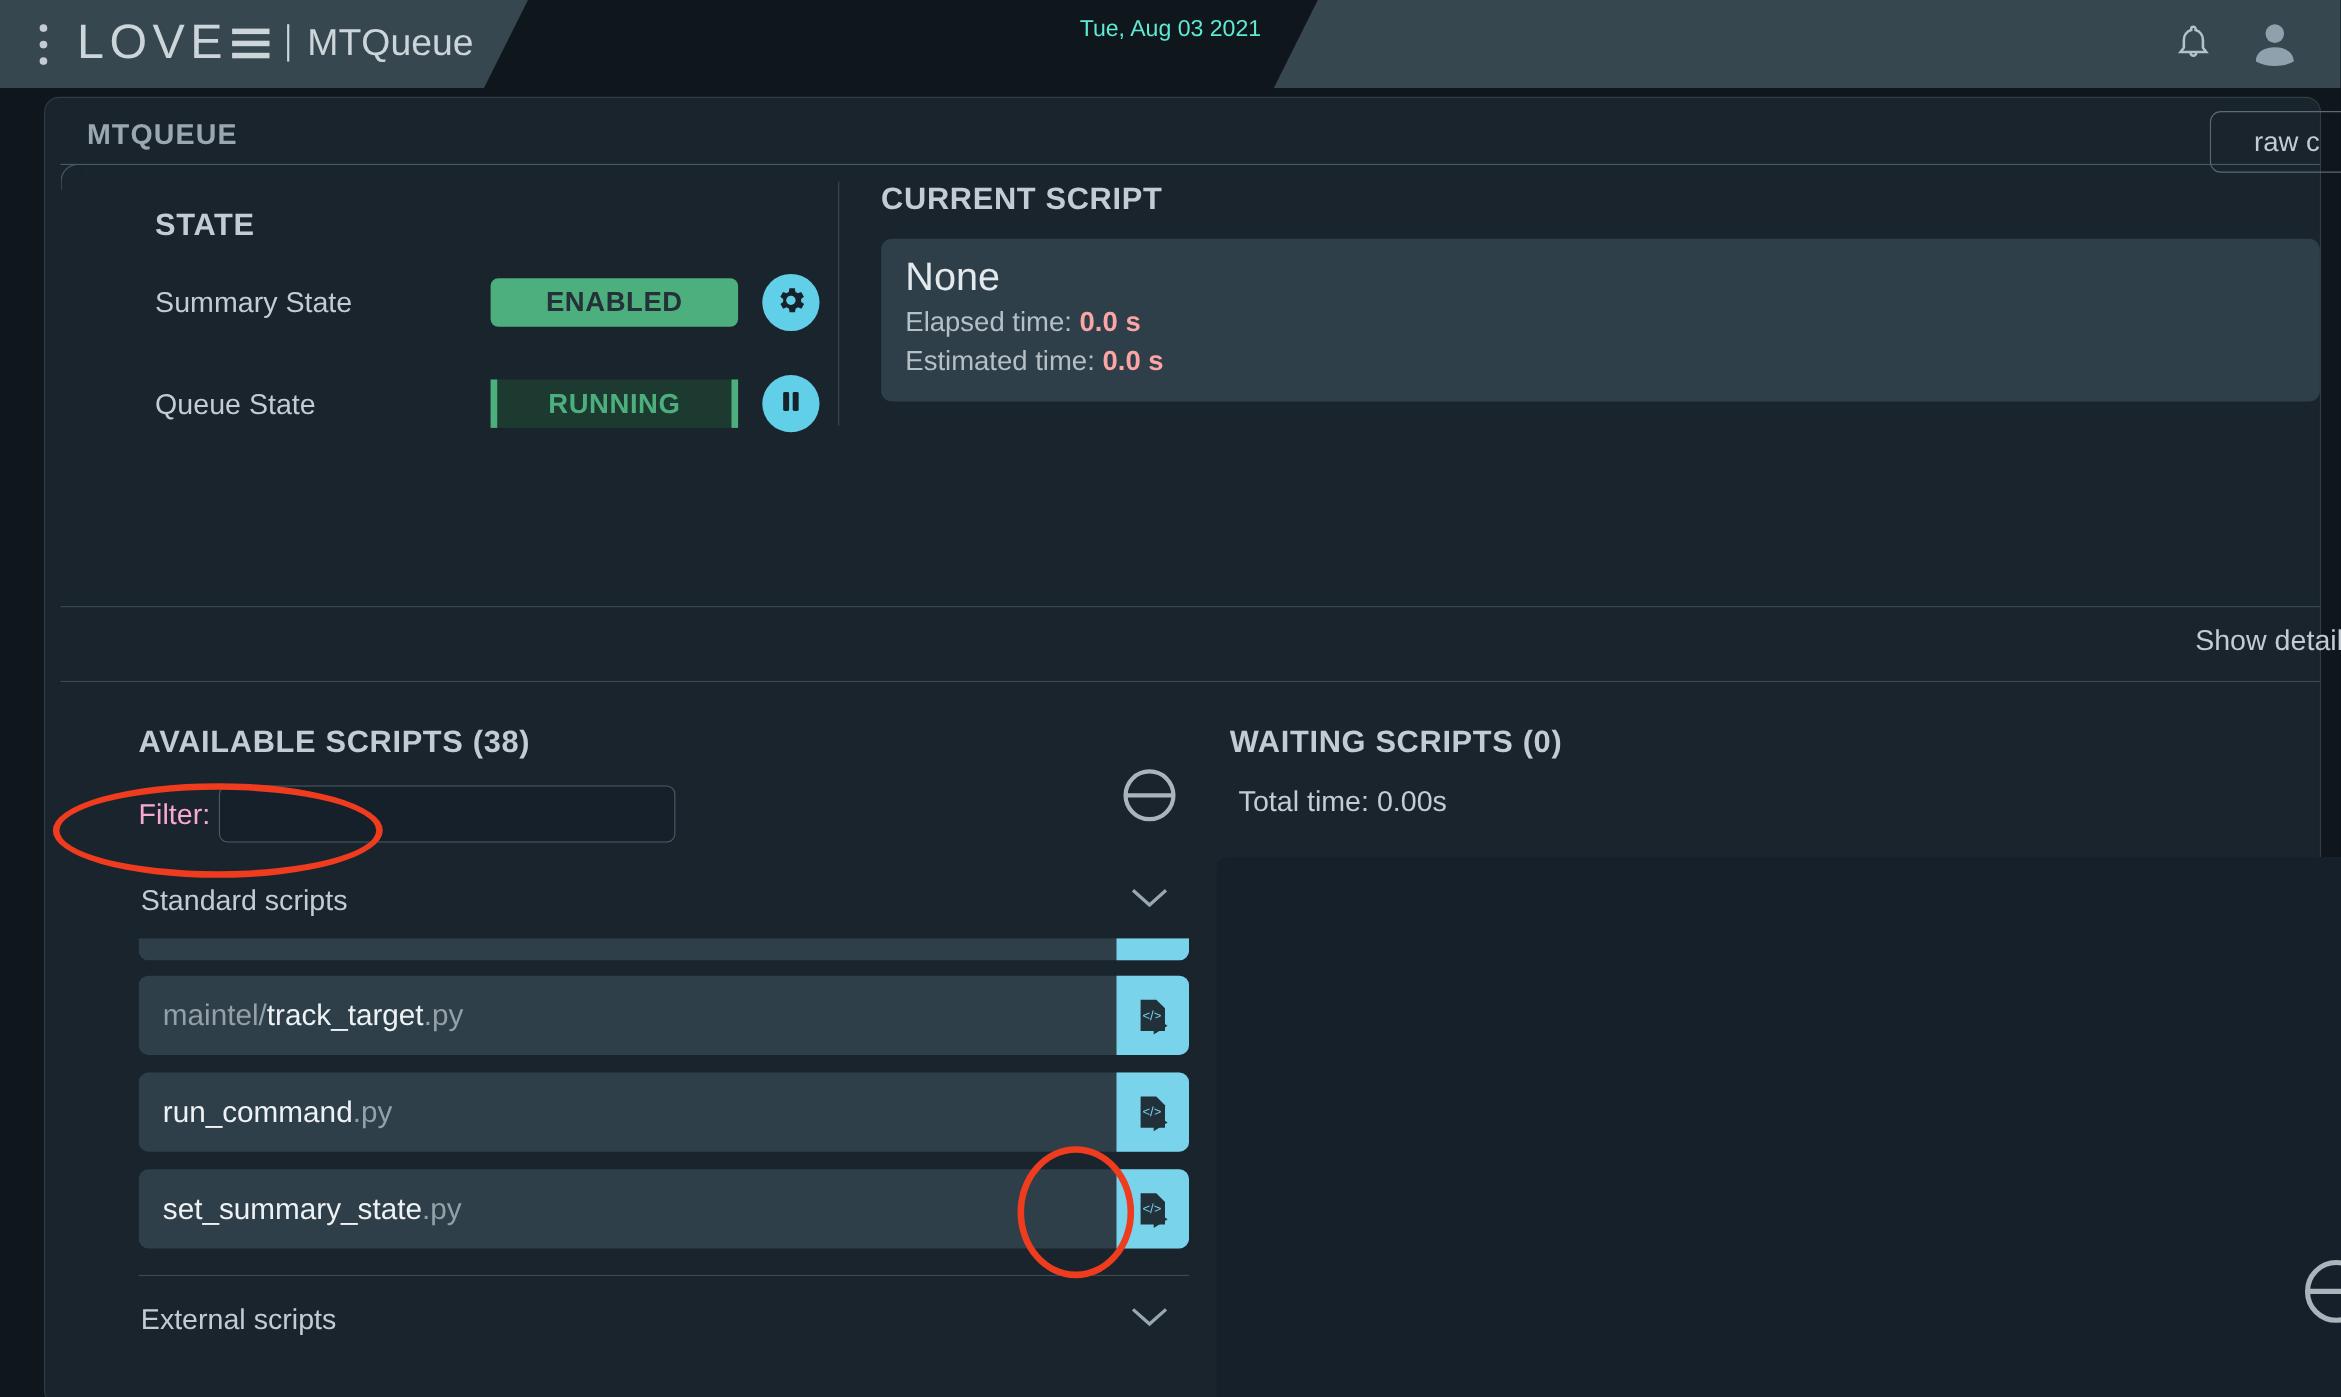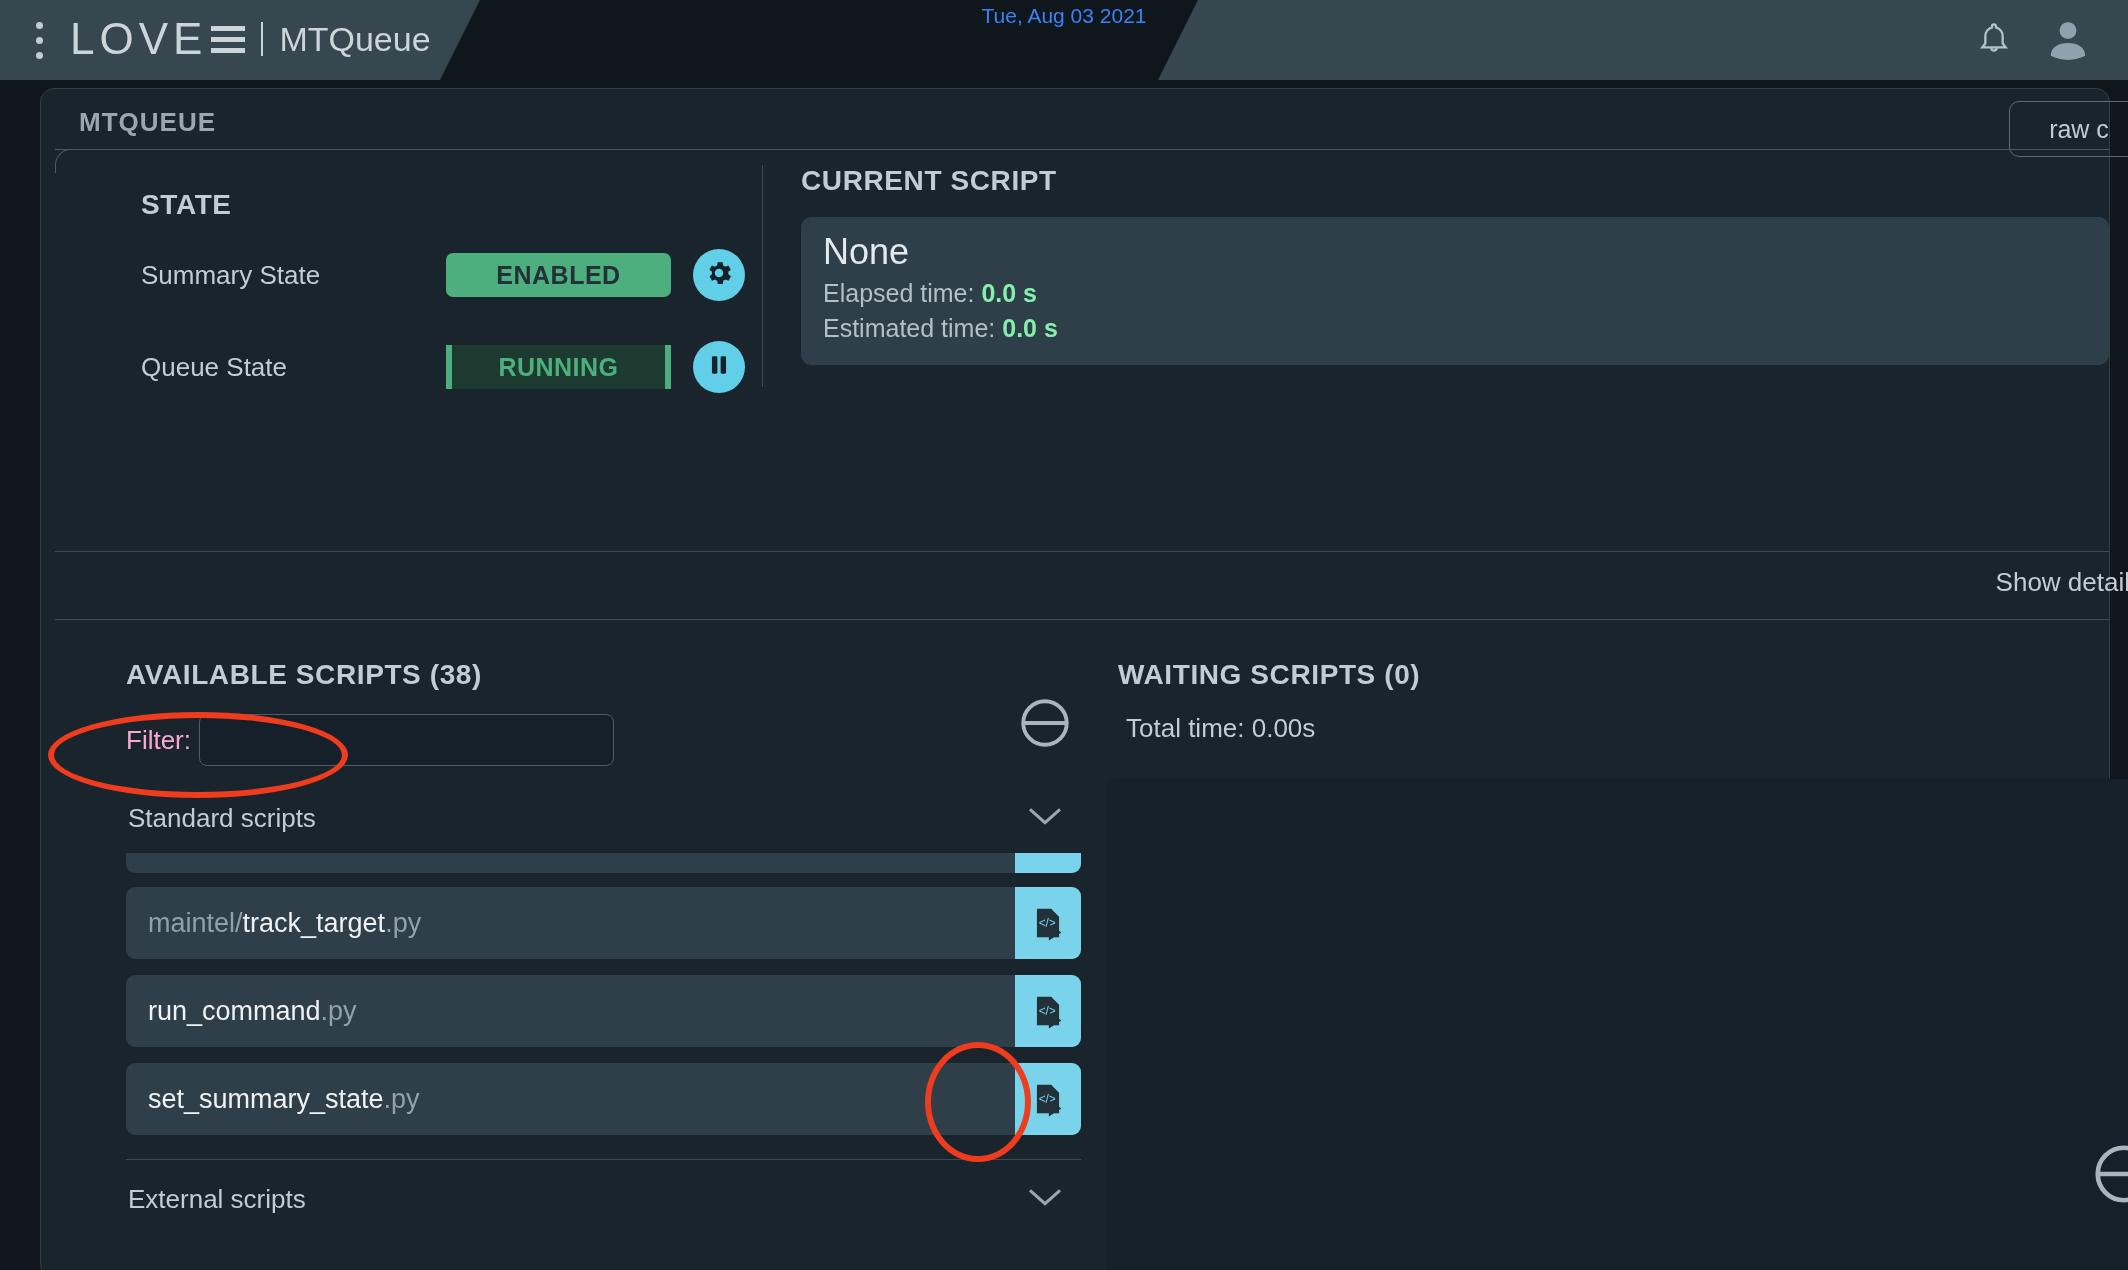--- a/index.html
+++ b/index.html
@@ -55,21 +55,21 @@
   #app-name { font-size: 34px; color: #ccd5da; font-weight: 400; }
 
   #clock {
     position: absolute; left: 0; right: 0; top: 2px; text-align: center;
     pointer-events: none;
   }
   #clock-time {
     font-size: 42px; color: #ccd5da; letter-spacing: 0px; line-height: 1.05;
     font-weight: 400;
   }
-  #clock-date { font-size: 21px; color: #3b82f6; margin-top: 2px; }
+  #clock-date { font-size: 21px; color: #5eead4; margin-top: 13px; }
 
   #bar-icons {
     position: absolute; right: 38px; top: 16px;
     display: flex; align-items: center; gap: 32px;
   }
 
   
   #card {
     position: absolute; left: 40px; top: 88px; width: 2070px; height: 1190px;
     background: #1a242c;
@@ -136,21 +136,21 @@
 
   
   #cur-block { position: absolute; left: 760px; top: 76px; right: 0; }
   #cur-head { font-size: 28px; font-weight: bold; color: #c3ccd2; letter-spacing: 0.6px; }
   #cur-card {
     margin-top: 20px; margin-right: 0; height: 148px;
     background: #2e3f49; border-radius: 10px; padding: 14px 22px;
   }
   #cur-name { font-size: 36px; color: #e3e9ec; font-weight: 400; }
   .cur-time { font-size: 25px; color: #b4bfc6; margin-top: 6px; }
-  .cur-time b { color: #86efac; font-weight: bold; }
+  .cur-time b { color: #fca5a5; font-weight: bold; }
 
   #state-sep {
     position: absolute; left: 14px; right: 0; top: 462px; height: 1px;
     background: #3b4a54;
   }
   #show-details {
     position: absolute; right: -34px; top: 478px;
     font-size: 26px; color: #c3ccd2; white-space: nowrap;
   }
   #section-sep2 {

